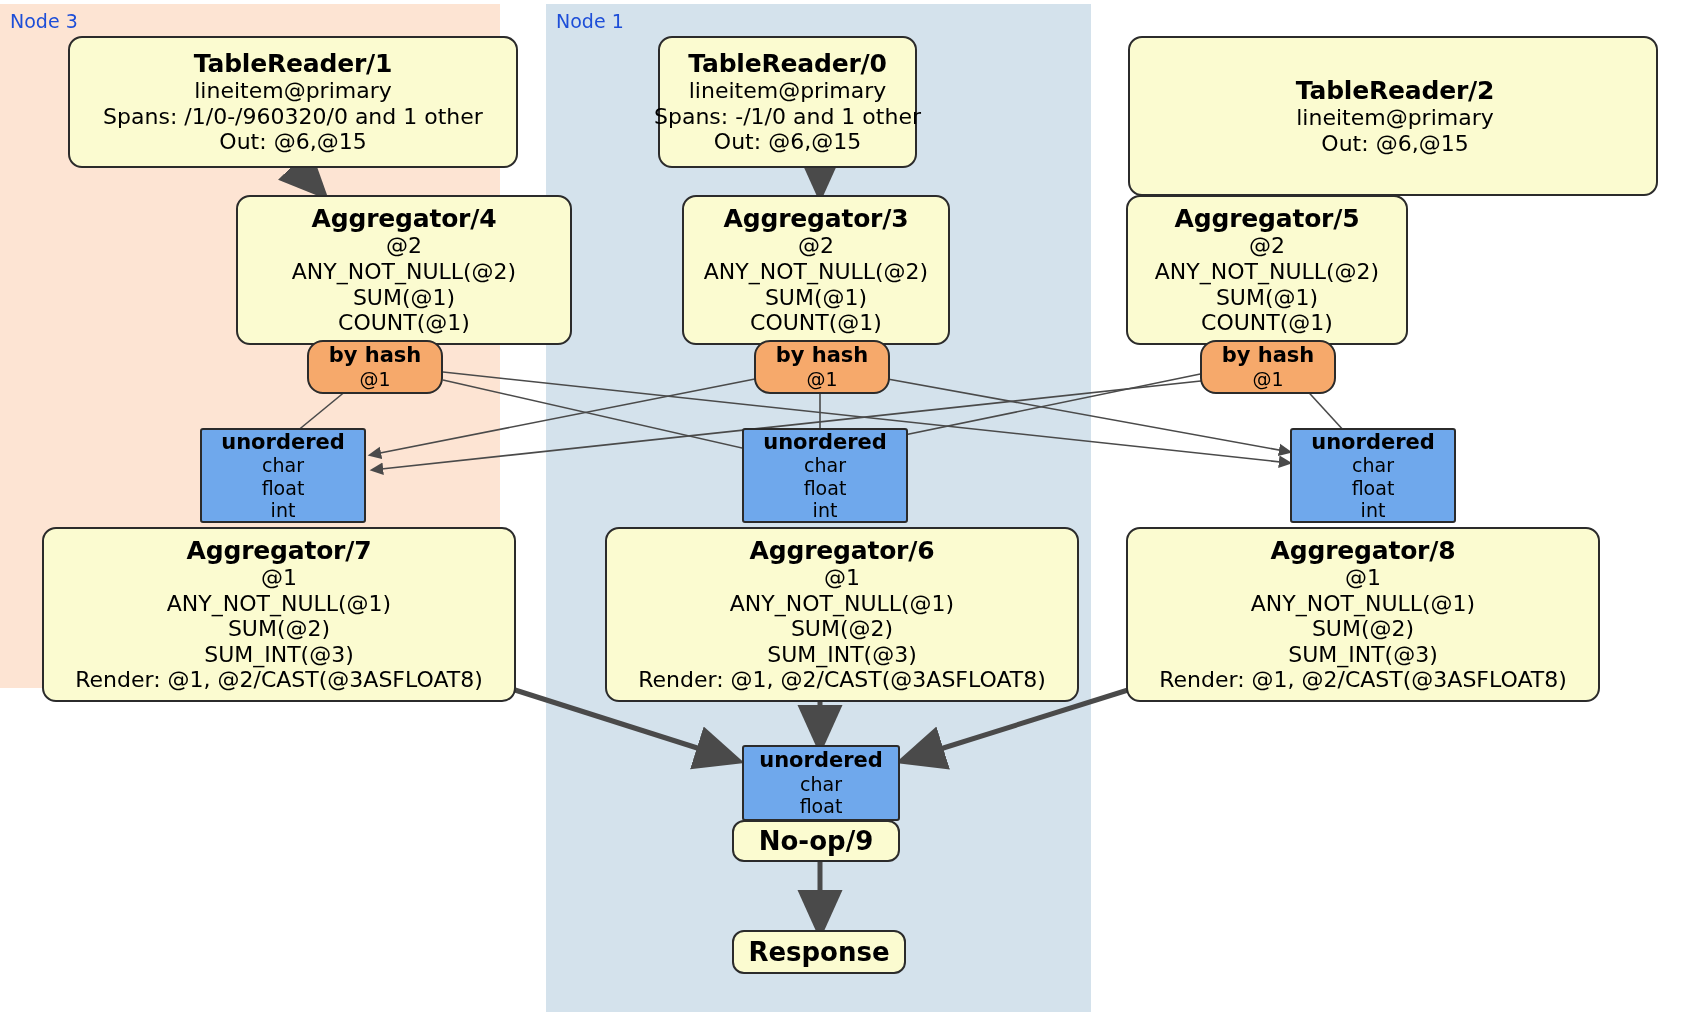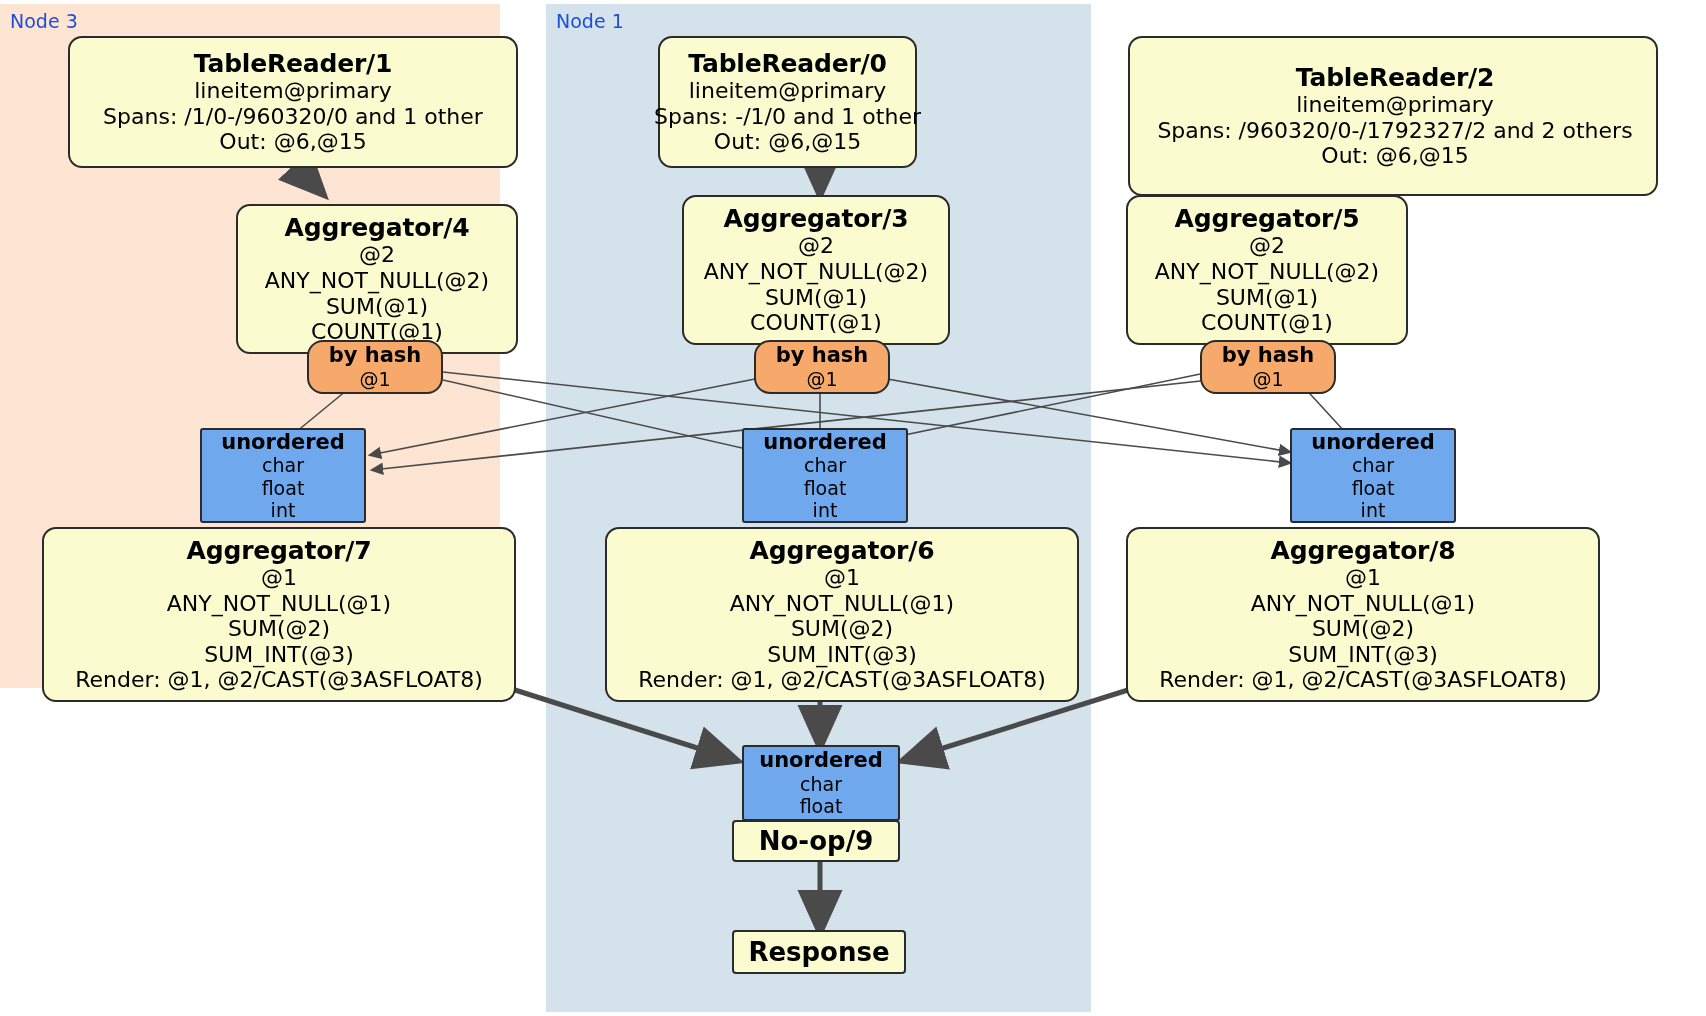--- a/index.html
+++ b/index.html
@@ -96,21 +96,21 @@
   .router .rdet {
     font-size: 19px;
     white-space: nowrap;
   }
 
   .simplebox {
     position: absolute;
     box-sizing: border-box;
     background: #FBFBD0;
     border: 2px solid #2b2b2b;
-    border-radius: 4px;
+    border-radius: 12px;
     display: flex;
     justify-content: center;
     align-items: center;
     z-index: 6;
   }
   .simplebox .title {
     font-weight: bold;
     font-size: 26px;
     white-space: nowrap;
   }
@@ -172,25 +172,24 @@
   <div class="proc" style="left:658px; top:36px; width:259px; height:132px;">
     <div class="title">TableReader/0</div>
     <div class="det">lineitem@primary</div>
     <div class="det">Spans: -/1/0 and 1 other</div>
     <div class="det">Out: @6,@15</div>
   </div>
 
   <div class="proc" style="left:1128px; top:36px; width:530px; height:160px;padding-left:12px;">
     <div class="title">TableReader/2</div>
     <div class="det">lineitem@primary</div>
-    <div class="det">Spans: /960320/0-/1792327/2 and 2 others</div>
     <div class="det">Out: @6,@15</div>
   </div>
 
-  <div class="proc" style="left:236px; top:204px; width:282px; height:150px;">
+  <div class="proc" style="left:236px; top:195px; width:336px; height:150px;">
     <div class="title">Aggregator/4</div>
     <div class="det">@2</div>
     <div class="det">ANY_NOT_NULL(@2)</div>
     <div class="det">SUM(@1)</div>
     <div class="det">COUNT(@1)</div>
   </div>
 
   <div class="proc" style="left:682px; top:195px; width:268px; height:150px;">
     <div class="title">Aggregator/3</div>
     <div class="det">@2</div>

